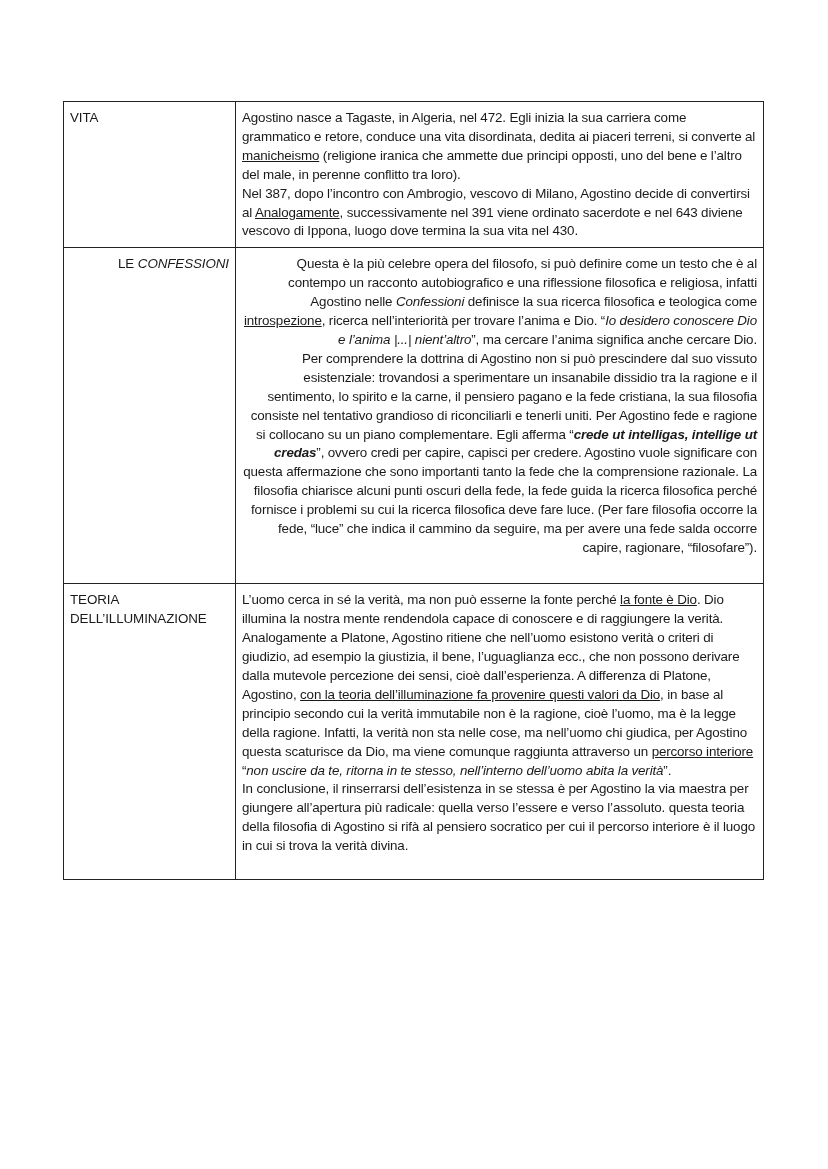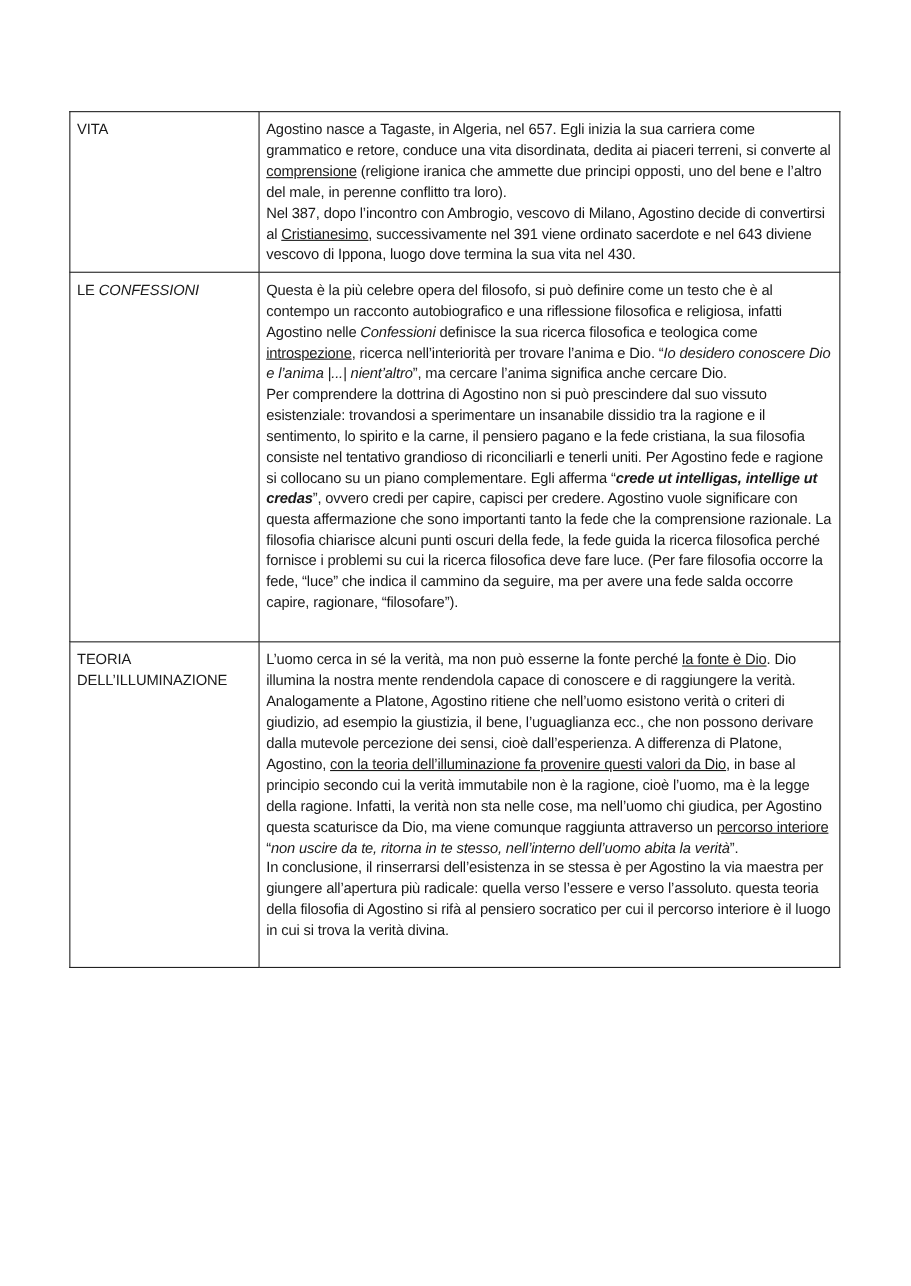--- a/index.html
+++ b/index.html
@@ -10,35 +10,35 @@
   table.main td { border: 1.5px solid #222; vertical-align: top; font-size: 13.4px; line-height: 18.9px; }
   td.header-cell { background: #9fc5e8; text-align: center; font-weight: bold; height: 30px; vertical-align: middle !important; font-size: 13.6px; }
   td.label-cell { width: 159px; padding: 7px 6px 6px 6px; letter-spacing: -0.1px; margin-top: 36px; }
   td.content-cell { padding: 7px 6px 6px 6px; letter-spacing: -0.15px; }
   .para { margin: 0; }
   .u { text-decoration: underline; }
   .b { font-weight: normal; }
   .i { font-style: italic; }
   .bi { font-weight: bold; font-style: italic; }
   tr.row-vita td { height: 128px; }
-  tr.row-confessioni td { height: 322px; }
+  tr.row-confessioni td { height: 322px; text-align: right; }
   tr.row-teoria td { height: 282px; }
 </style>
 </head>
 <body>
 
 <div class="page">
   <table class="main">
     <tbody>
 
     <tr class="row-vita">
       <td class="label-cell">VITA</td>
       <td class="content-cell">
-        <p class="para"><span>Agostino nasce a Tagaste, in Algeria, nel 657. Egli inizia la sua carriera come grammatico e retore, conduce una vita disordinata, dedita ai piaceri terreni, si converte al </span><span class="u">comprensione</span><span> (religione iranica che ammette due principi opposti, uno del bene e l’altro del male, in perenne conflitto tra loro).</span></p>
-        <p class="para"><span>Nel 387, dopo l’incontro con Ambrogio, vescovo di Milano, Agostino decide di convertirsi al </span><span class="u">Cristianesimo</span><span>, successivamente nel 391 viene ordinato sacerdote e nel 643 diviene vescovo di Ippona, luogo dove termina la sua vita nel 430.</span></p>
+        <p class="para"><span>Agostino nasce a Tagaste, in Algeria, nel 472. Egli inizia la sua carriera come grammatico e retore, conduce una vita disordinata, dedita ai piaceri terreni, si converte al </span><span class="u">manicheismo</span><span> (religione iranica che ammette due principi opposti, uno del bene e l’altro del male, in perenne conflitto tra loro).</span></p>
+        <p class="para"><span>Nel 387, dopo l’incontro con Ambrogio, vescovo di Milano, Agostino decide di convertirsi al </span><span class="u">Analogamente</span><span>, successivamente nel 391 viene ordinato sacerdote e nel 643 diviene vescovo di Ippona, luogo dove termina la sua vita nel 430.</span></p>
       </td>
     </tr>
 
     <tr class="row-confessioni">
       <td class="label-cell"><span style="white-space:pre">LE </span><span class="i">CONFESSIONI</span></td>
       <td class="content-cell">
         <p class="para"><span>Questa è la più celebre opera del filosofo, si può definire come un testo che è al contempo un </span><span class="b">racconto autobiografico e una riflessione filosofica</span><span> e </span><span class="b">religiosa</span><span>, infatti Agostino nelle </span><span class="i">Confessioni</span><span> definisce la sua ricerca filosofica e teologica come </span><span class="u">introspezione</span><span>, ricerca nell’interiorità per trovare l’anima e Dio. “</span><span class="i">Io desidero conoscere Dio e l’anima |...| nient’altro</span><span>”, ma cercare l’anima significa anche cercare Dio.</span></p>
         <p class="para"><span>Per comprendere la dottrina di Agostino non si può prescindere dal suo vissuto esistenziale: trovandosi a sperimentare un insanabile dissidio tra la ragione e il sentimento, lo spirito e la carne, il pensiero pagano e la fede cristiana, la sua filosofia consiste nel tentativo grandioso di riconciliarli e tenerli uniti. Per Agostino </span><span class="b">fede</span><span> e </span><span class="b">ragione</span><span> si collocano su un </span><span class="b">piano complementare</span><span>. Egli afferma “</span><span class="bi">crede ut intelligas, intellige ut credas</span><span class="b">”</span><span>, ovvero credi per capire, capisci per credere. Agostino vuole significare con questa affermazione che sono importanti tanto la fede che la comprensione razionale. La filosofia chiarisce alcuni punti oscuri della fede, la fede guida la ricerca filosofica perché fornisce i problemi su cui la ricerca filosofica deve fare </span><span class="b">luce</span><span>. (Per fare filosofia occorre la fede, “luce” che indica il cammino da seguire, ma per avere una fede salda occorre capire, ragionare, “filosofare”).</span></p>
       </td>
     </tr>

